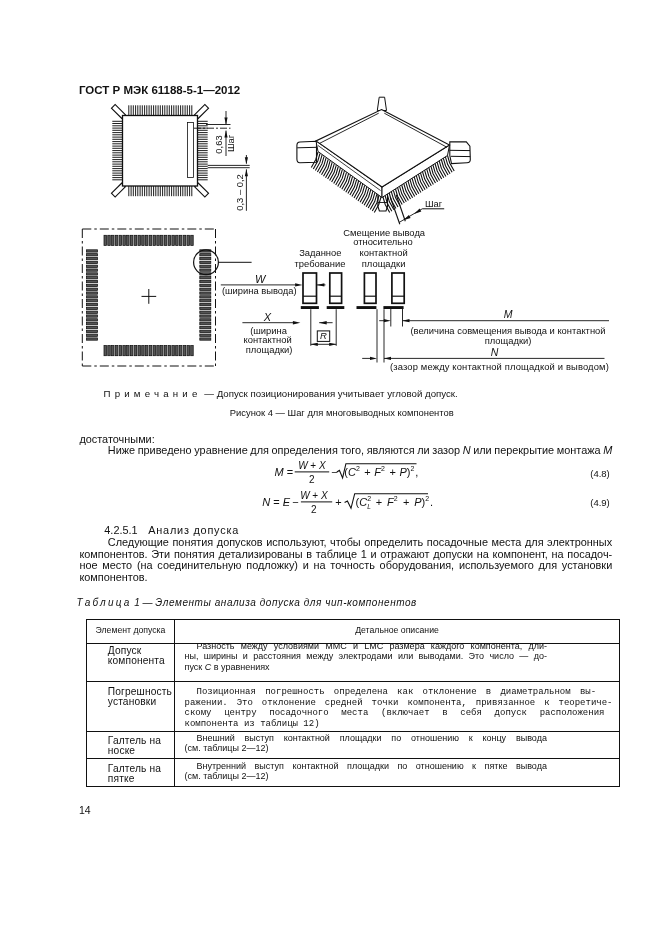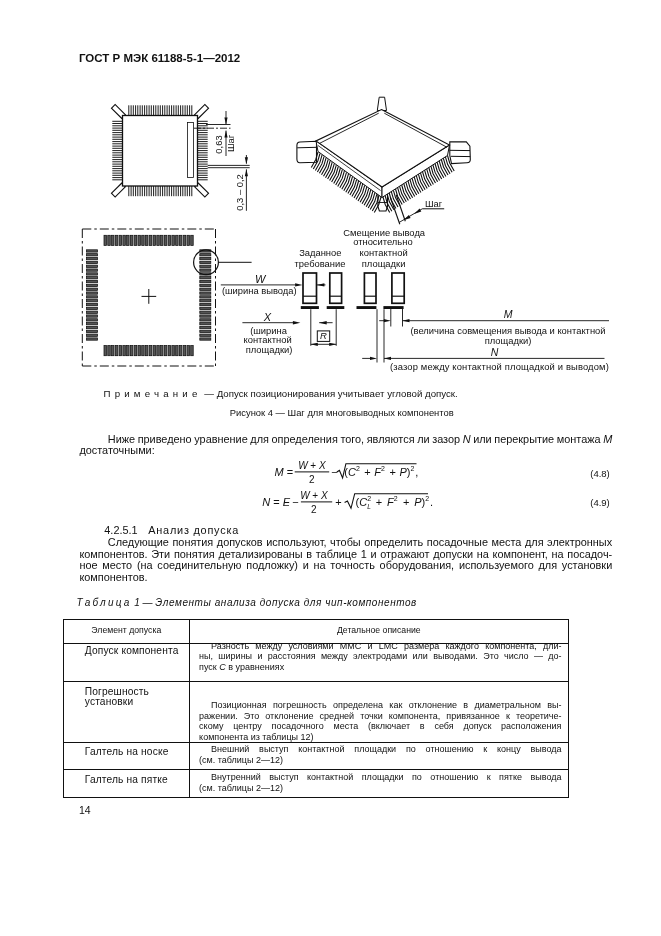--- a/index.html
+++ b/index.html
@@ -404,42 +404,42 @@
 <text x="600.0" y="477.3" text-anchor="middle" style="font-size:9.5px;">(4.8)</text>
 <text x="262.3" y="505.5" style="font-size:11px" xml:space="preserve"><tspan font-style="italic">N</tspan><tspan> = </tspan><tspan font-style="italic">E</tspan><tspan> − </tspan></text>
 <text x="313.9" y="498.6" text-anchor="middle" style="font-size:10px;"><tspan font-style="italic">W</tspan> + <tspan font-style="italic">X</tspan></text>
 <line x1="300.9" y1="501.9" x2="332.2" y2="501.9" stroke="#111" stroke-width="1.0"></line>
 <text x="313.9" y="513.2" text-anchor="middle" style="font-size:10px;">2</text>
 <text x="335.3" y="505.5" style="font-size:11px" xml:space="preserve"><tspan>+</tspan></text>
 <path d="M344.6,502.6 L347.4,501.1 L351,508.3 L354.7,493.7 L428,493.7" fill="none" stroke="#111" stroke-width="1.1"></path>
 <text x="355.6" y="505.5" style="font-size:11px;word-spacing:1.6px" xml:space="preserve"><tspan>(</tspan><tspan font-style="italic">C</tspan><tspan dy="3" font-size="6.5px" font-style="italic">L</tspan><tspan dx="-3.6" dy="-7.5" font-size="7px">2</tspan><tspan dy="4.5"> + </tspan><tspan font-style="italic">F</tspan><tspan dy="-4.5" font-size="7px">2</tspan><tspan dy="4.5">  + </tspan><tspan font-style="italic">P</tspan><tspan>)</tspan><tspan dy="-4.5" font-size="7px">2</tspan><tspan dy="4.5"> .</tspan></text>
 <text x="600.0" y="505.8" text-anchor="middle" style="font-size:9.5px;">(4.9)</text>
     </svg>
-<div class="abs" style="left:79px;top:52px;font-size:11.5px;font-weight:bold;line-height:12px;">ГОСТ Р МЭК 61188-5-1—2012</div>
+<div class="abs" style="left:79px;top:84px;font-size:11.5px;font-weight:bold;line-height:12px;">ГОСТ Р МЭК 61188-5-1—2012</div>
 
 <div class="abs" style="left:103.5px;top:388.7px;font-size:9.7px;line-height:10px;white-space:nowrap;"><span style="letter-spacing:4.2px;">Примечание</span> — Допуск позиционирования учитывает угловой допуск.</div>
 <div class="abs" style="left:229.8px;top:407.8px;font-size:9.4px;line-height:10px;white-space:nowrap;">Рисунок 4 — Шаг для многовыводных компонентов</div>
 
 <div class="abs par" style="left:79.4px;top:433.5px;line-height:11px;">
+<div>достаточными:</div>
 <div style="text-indent:28.4px;word-spacing:-0.43px;">Ниже приведено уравнение для определения того, являются ли зазор <i>N</i> или перекрытие монтажа <i>М</i></div>
-<div>достаточными:</div>
 </div>
 
 <div class="abs" style="left:104.3px;top:524.5px;font-size:10.9px;line-height:11px;white-space:nowrap;">4.2.5.1<span style="display:inline-block;width:10.7px;"></span><span style="letter-spacing:0.77px;">Анализ допуска</span></div>
 
 <div class="abs par" style="left:79.4px;top:537.3px;">
 <div style="text-indent:28.4px;word-spacing:0.52px;">Следующие понятия допусков используют, чтобы определить посадочные места для электронных</div>
 <div style="word-spacing:0.67px;">компонентов. Эти понятия детализированы в таблице 1 и отражают допуски на компонент, на посадоч-</div>
 <div style="word-spacing:1.71px;">ное место (на соединительную подложку) и на точность оборудования, используемого для установки</div>
 <div>компонентов.</div>
 </div>
 
 <div class="abs" style="left:76.6px;top:598.2px;font-size:10.0px;line-height:10.5px;white-space:nowrap;font-style:italic;"><span style="letter-spacing:2.2px;">Таблица</span> 1 — <span style="letter-spacing:0.55px;">Элементы анализа допуска для чип-компонентов</span></div>
 
-<table class="abs" style="left:63px;top:618.5px;width:506px;border-collapse:collapse;font-size:9.0px;line-height:10.55px;border:1px solid #111;border-bottom-width:1.7px;" cellspacing="0">
+<table class="abs" style="left:86px;top:618.5px;width:506px;border-collapse:collapse;font-size:9.0px;line-height:10.55px;border:1px solid #111;border-bottom-width:1.7px;" cellspacing="0">
       <tbody>
         <tr style="height:24px;">
           <td style="width:151px;border:1px solid #111;text-align:center;font-size:8.7px;padding-top:5.2px;">Элемент допуска</td>
           <td style="border:1px solid #111;text-align:center;font-size:8.7px;padding-top:5.2px;">Детальное описание</td>
         </tr>
         <tr style="height:38.5px;">
           <td style="border:1px solid #111;padding:0 2px 0 20.8px;font-size:10.2px;letter-spacing:0.15px;">
             <div style="margin-top:2.45px;">Допуск компонента</div>
           </td>
           <td style="border:1px solid #111;padding:0 6.5px 0 9.5px;">
@@ -448,21 +448,21 @@
               <div style="white-space:nowrap;word-spacing:2.83px">ны, ширины и расстояния между электродами или выводами. Это число — до-</div>
               <div style="white-space:nowrap">пуск <i>С</i> в уравнениях</div>
             </div>
           </td>
         </tr>
         <tr style="height:50px;">
           <td style="border:1px solid #111;padding:0 2px 0 20.8px;font-size:10.2px;letter-spacing:0.15px;">
             <div style="margin-top:4.95px;">Погрешность установки</div>
           </td>
           <td style="border:1px solid #111;padding:0 6.5px 0 9.5px;">
-            <div style="margin-top:18px;">
+            <div style="margin-top:5px;font-family:Liberation Mono, monospace;">
               <div style="white-space:nowrap;word-spacing:3.85px;text-indent:12.0px">Позиционная погрешность определена как отклонение в диаметральном вы-</div>
               <div style="white-space:nowrap;word-spacing:3.54px">ражении. Это отклонение средней точки компонента, привязанное к теоретиче-</div>
               <div style="white-space:nowrap;word-spacing:7.26px">скому центру посадочного места (включает в себя допуск расположения</div>
               <div style="white-space:nowrap">компонента из таблицы 12)</div>
             </div>
           </td>
         </tr>
         <tr style="height:27.1px;">
           <td style="border:1px solid #111;padding:0 2px 0 20.8px;font-size:10.2px;letter-spacing:0.15px;">
             <div style="margin-top:3.55px;">Галтель на носке</div>

